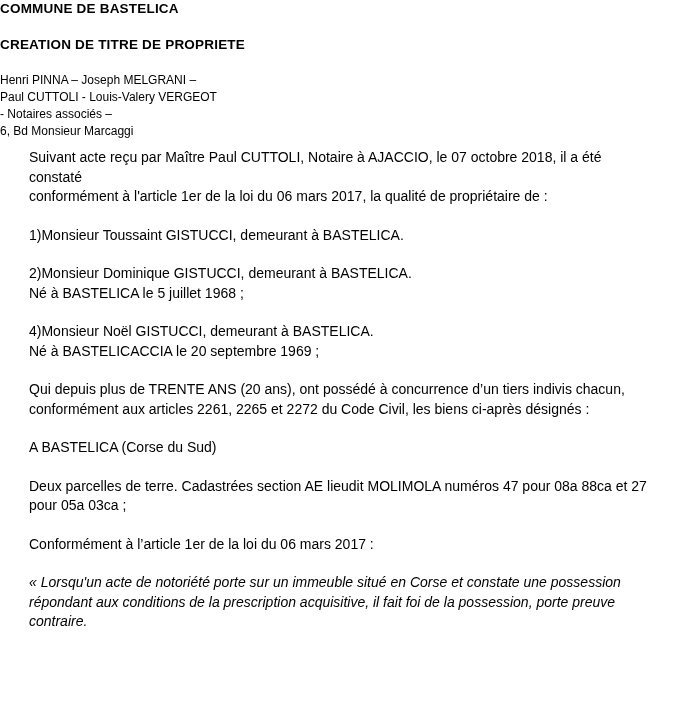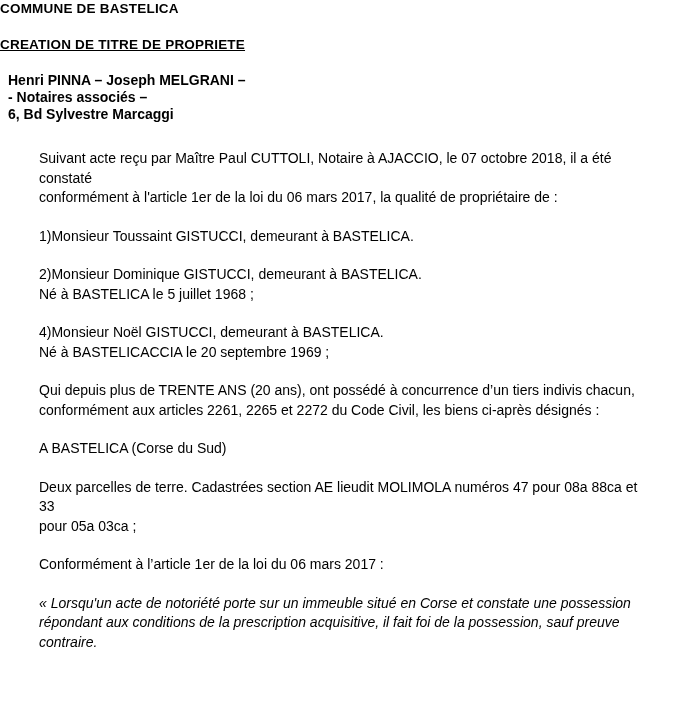--- a/index.html
+++ b/index.html
@@ -32,37 +32,35 @@
     letter-spacing: 0.2px;
     line-height: 18px;
     margin: 0;
   }
   .title-sub {
     font-size: 13.5px;
     font-weight: bold;
     letter-spacing: 0.2px;
     line-height: 18px;
     margin: 18px 0 4px 0;
-    text-decoration: underline;
   }
   .notary-block {
     margin-top: 18px;
-    font-size: 14px;
-    font-weight: bold;
+    font-size: 12px;
+    font-weight: normal;
     line-height: 17px;
-    margin-left: 8px;
   }
   .notary-line {
     margin: 0;
   }
 
   
   .body {
-    margin-top: 26px;
-    padding-left: 39px;
+    margin-top: 8px;
+    padding-left: 29px;
     padding-right: 27px;
     font-size: 14px;
     line-height: 19.5px;
   }
   .para {
     margin: 0 0 19px 0;
   }
   .para:last-child {
     margin-bottom: 0;
     font-style: italic;
@@ -75,22 +73,23 @@
 </head>
 <body>
 
 <div class="page">
 
   <div class="header">
     <p class="title-main">COMMUNE DE BASTELICA</p>
     <p class="title-sub">CREATION DE TITRE DE PROPRIETE</p>
     <div class="notary-block">
       <p class="notary-line">Henri PINNA – Joseph MELGRANI –</p>
+      <p class="notary-line">Paul CUTTOLI - Louis-Valery VERGEOT</p>
       <p class="notary-line">- Notaires associés –</p>
-      <p class="notary-line">6, Bd Sylvestre Marcaggi</p>
+      <p class="notary-line">6, Bd Monsieur Marcaggi</p>
     </div>
   </div>
 
   <div class="body">
 
     <div class="para">
       <p class="line">Suivant acte reçu par Maître Paul CUTTOLI, Notaire à AJACCIO, le 07 octobre 2018, il a été constaté</p>
       <p class="line">conformément à l'article 1er de la loi du 06 mars 2017, la qualité de propriétaire de :</p>
     </div>
 
@@ -111,28 +110,28 @@
     <div class="para">
       <p class="line">Qui depuis plus de TRENTE ANS (20 ans), ont possédé à concurrence d’un tiers indivis chacun,</p>
       <p class="line">conformément aux articles 2261, 2265 et 2272 du Code Civil, les biens ci-après désignés :</p>
     </div>
 
     <div class="para">
       <p class="line">A BASTELICA (Corse du Sud)</p>
     </div>
 
     <div class="para">
-      <p class="line">Deux parcelles de terre. Cadastrées section AE lieudit MOLIMOLA numéros 47 pour 08a 88ca et 33</p>
+      <p class="line">Deux parcelles de terre. Cadastrées section AE lieudit MOLIMOLA numéros 47 pour 08a 88ca et 27</p>
       <p class="line">pour 05a 03ca ;</p>
     </div>
 
     <div class="para">
       <p class="line">Conformément à l’article 1er de la loi du 06 mars 2017 :</p>
     </div>
 
     <div class="para">
       <p class="line">« Lorsqu'un acte de notoriété porte sur un immeuble situé en Corse et constate une possession</p>
-      <p class="line">répondant aux conditions de la prescription acquisitive, il fait foi de la possession, sauf preuve</p>
+      <p class="line">répondant aux conditions de la prescription acquisitive, il fait foi de la possession, porte preuve</p>
       <p class="line">contraire.</p>
     </div>
 
   </div>
 </div>
 
 </body></html>

